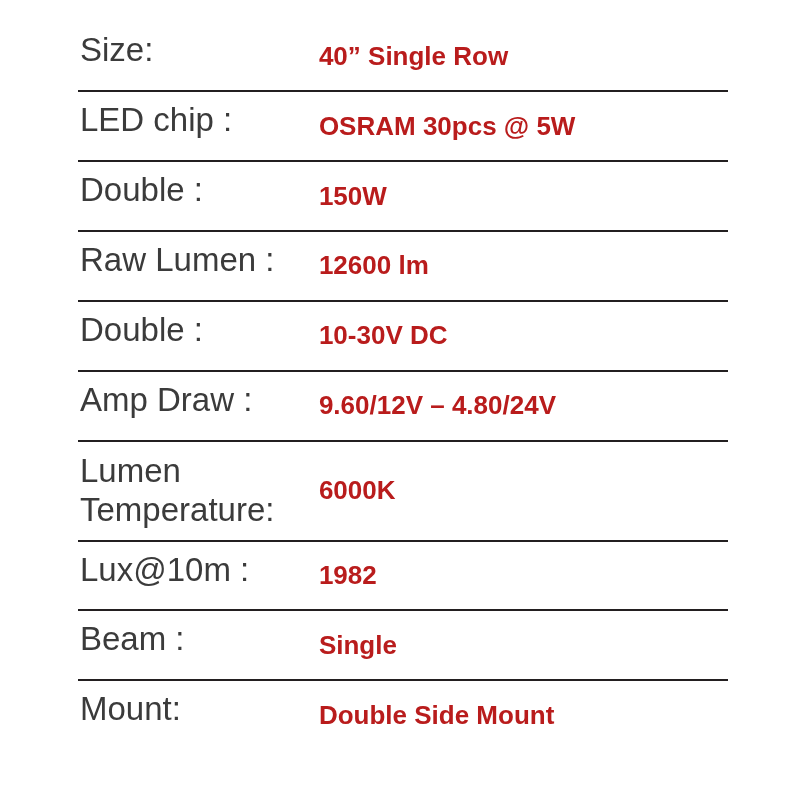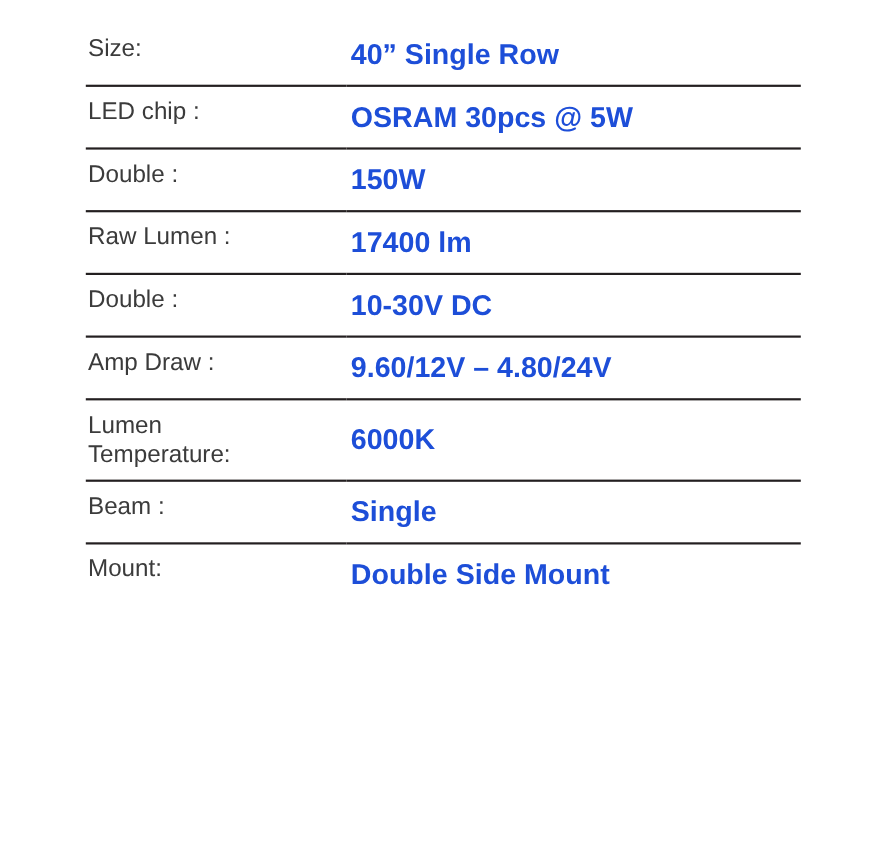--- a/index.html
+++ b/index.html
@@ -29,34 +29,34 @@
   table.spec-table tr {
     border-bottom: 2px solid #231f20;
   }
   table.spec-table tr:last-child {
     border-bottom: none;
     margin-left: 38px;
   }
   td.label {
     width: 36%;
     padding: 9px 6px 20px 2px;
-    font-size: 22px;
+    font-size: 33px;
     font-weight: 400;
     line-height: 1.18;
     color: #3b3b3b;
     vertical-align: middle;
     letter-spacing: 0px;
   }
   td.value {
     width: 64%;
     padding: 9px 2px 9px 4px;
     font-size: 26px;
     font-weight: bold;
     line-height: 1.18;
-    color: #1d4ed8;
+    color: #b91c1c;
     vertical-align: middle;
     letter-spacing: 0px;
   }
   td.label .line2 {
     display: block;
   }
   .tall td {
     padding-top: 10px;
     padding-bottom: 10px;
   }
@@ -74,38 +74,42 @@
       <tr>
         <td class="label">LED chip :</td>
         <td class="value">OSRAM 30pcs @ 5W</td>
       </tr>
       <tr>
         <td class="label">Double :</td>
         <td class="value">150W</td>
       </tr>
       <tr>
         <td class="label">Raw Lumen :</td>
-        <td class="value">17400 lm</td>
+        <td class="value">12600 lm</td>
       </tr>
       <tr>
         <td class="label">Double :</td>
         <td class="value">10-30V DC</td>
       </tr>
       <tr>
         <td class="label">Amp Draw :</td>
         <td class="value">9.60/12V – 4.80/24V</td>
       </tr>
       <tr class="tall">
         <td class="label">
           <span>Lumen</span>
           <span class="line2">Temperature:</span>
         </td>
         <td class="value">6000K</td>
       </tr>
       <tr>
+        <td class="label">Lux@10m :</td>
+        <td class="value">1982</td>
+      </tr>
+      <tr>
         <td class="label">Beam :</td>
         <td class="value">Single</td>
       </tr>
       <tr>
         <td class="label">Mount:</td>
         <td class="value">Double Side Mount</td>
       </tr>
     </tbody>
   </table>
 </div>

